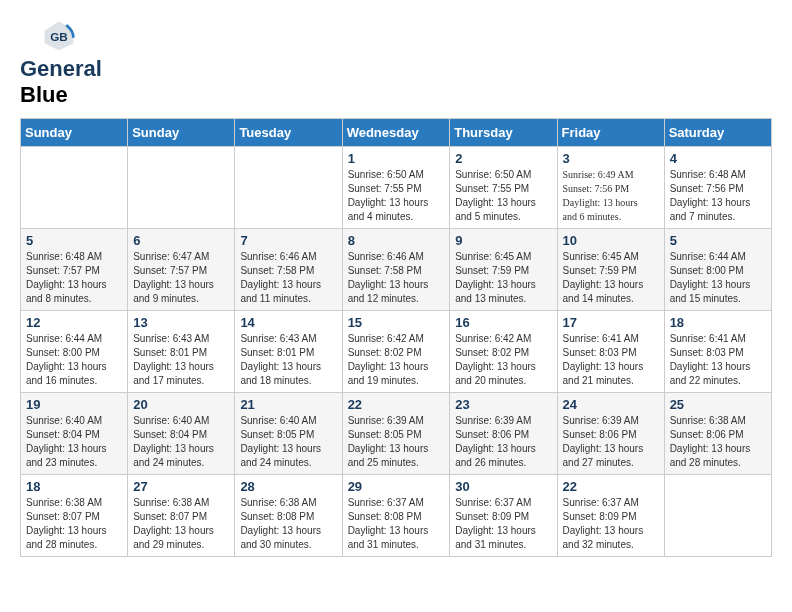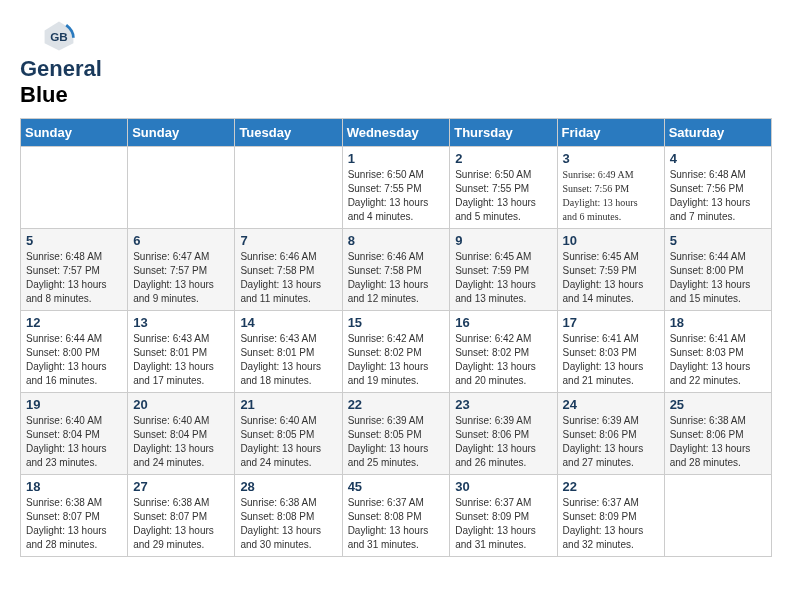--- a/index.html
+++ b/index.html
@@ -327,21 +327,21 @@
 and 29 minutes.</div>
         </td>
         <td>
           <span class="day-num">28</span>
           <div class="day-info" style="white-space: pre-line;">Sunrise: 6:38 AM
 Sunset: 8:08 PM
 Daylight: 13 hours
 and 30 minutes.</div>
         </td>
         <td>
-          <span class="day-num">45</span>
+          <span class="day-num">29</span>
           <div class="day-info" style="white-space: pre-line;">Sunrise: 6:37 AM
 Sunset: 8:08 PM
 Daylight: 13 hours
 and 31 minutes.</div>
         </td>
         <td>
           <span class="day-num">30</span>
           <div class="day-info" style="white-space: pre-line;">Sunrise: 6:37 AM
 Sunset: 8:09 PM
 Daylight: 13 hours

